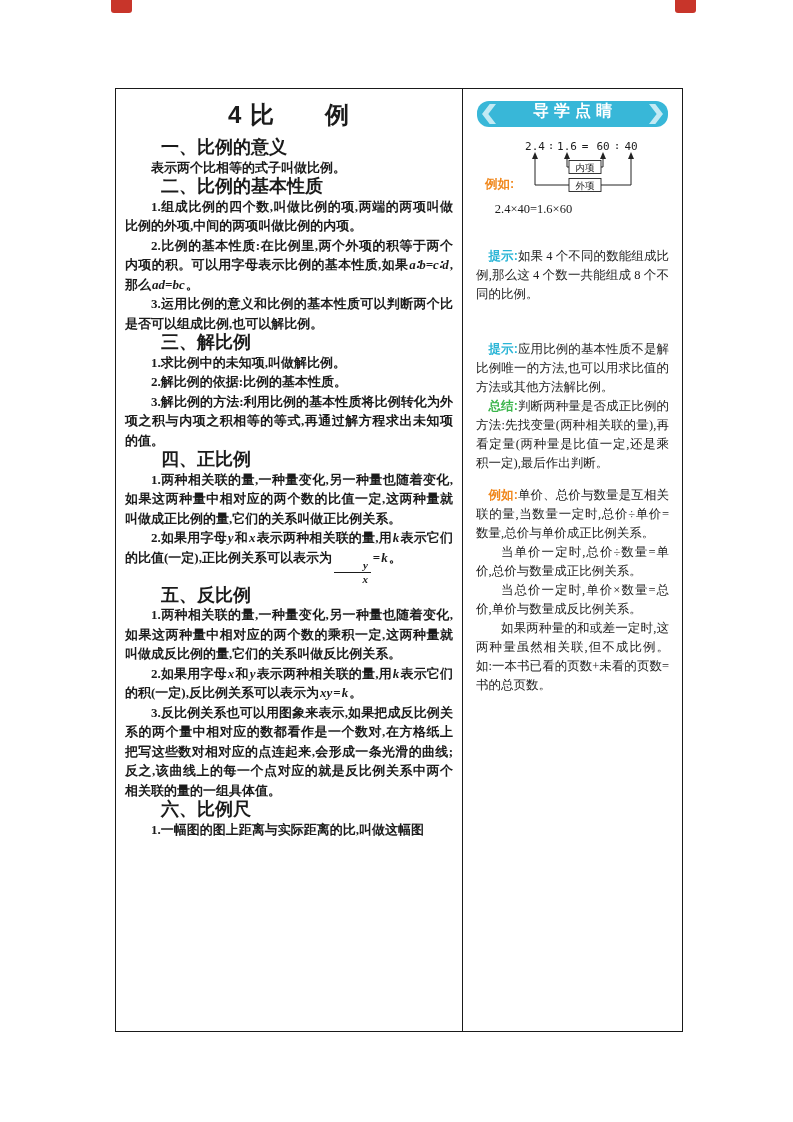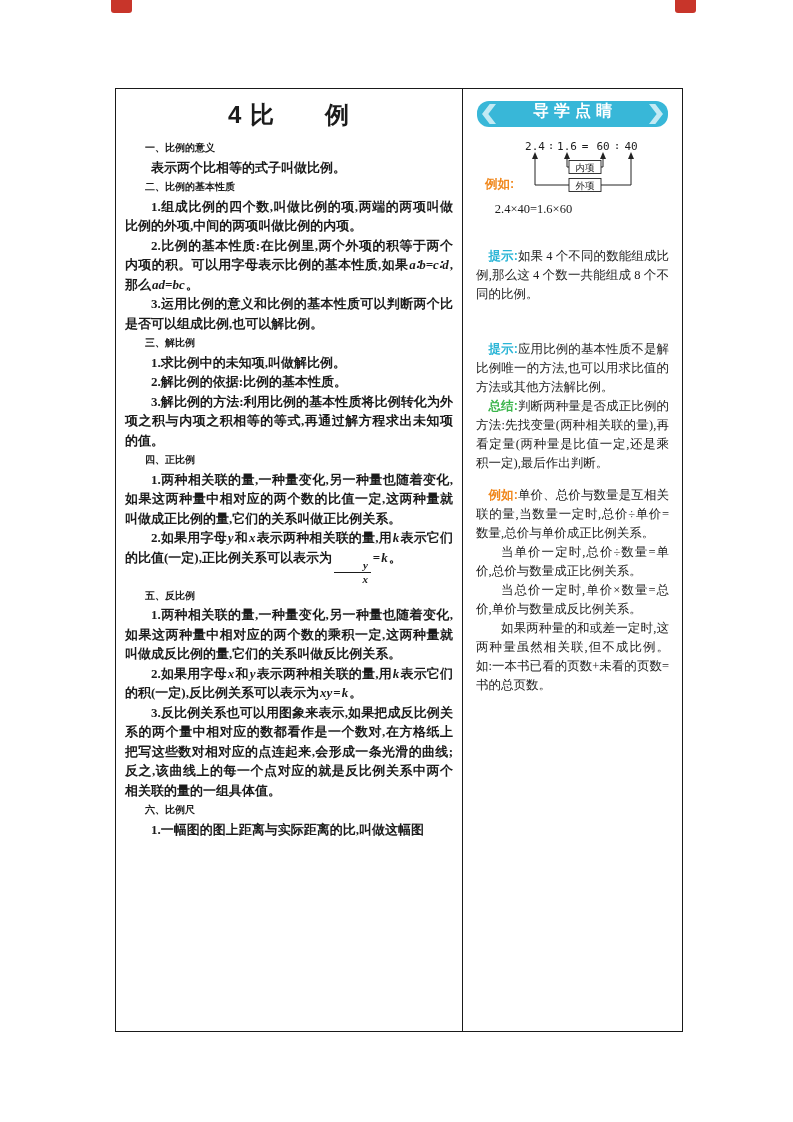--- a/index.html
+++ b/index.html
@@ -37,21 +37,21 @@
   .title {
     margin: 1px 0 7px 0;
     text-align: center;
     font-family: "Liberation Sans", "DejaVu Sans", sans-serif;
     font-size: 24px; font-weight: bold;
     letter-spacing: 1px;
   }
   .sec-heading {
     margin: 0;
     font-family: "Liberation Sans", "DejaVu Sans", sans-serif;
-    font-size: 10px; font-weight: bold;
+    font-size: 18px; font-weight: bold;
     line-height: 19.5px;
     text-indent: 2em;
   }
   .para {
     margin: 0;
     font-size: 13px;
     line-height: 19.5px;
     text-align: justify;
     text-indent: 2em;
     word-break: break-all;

